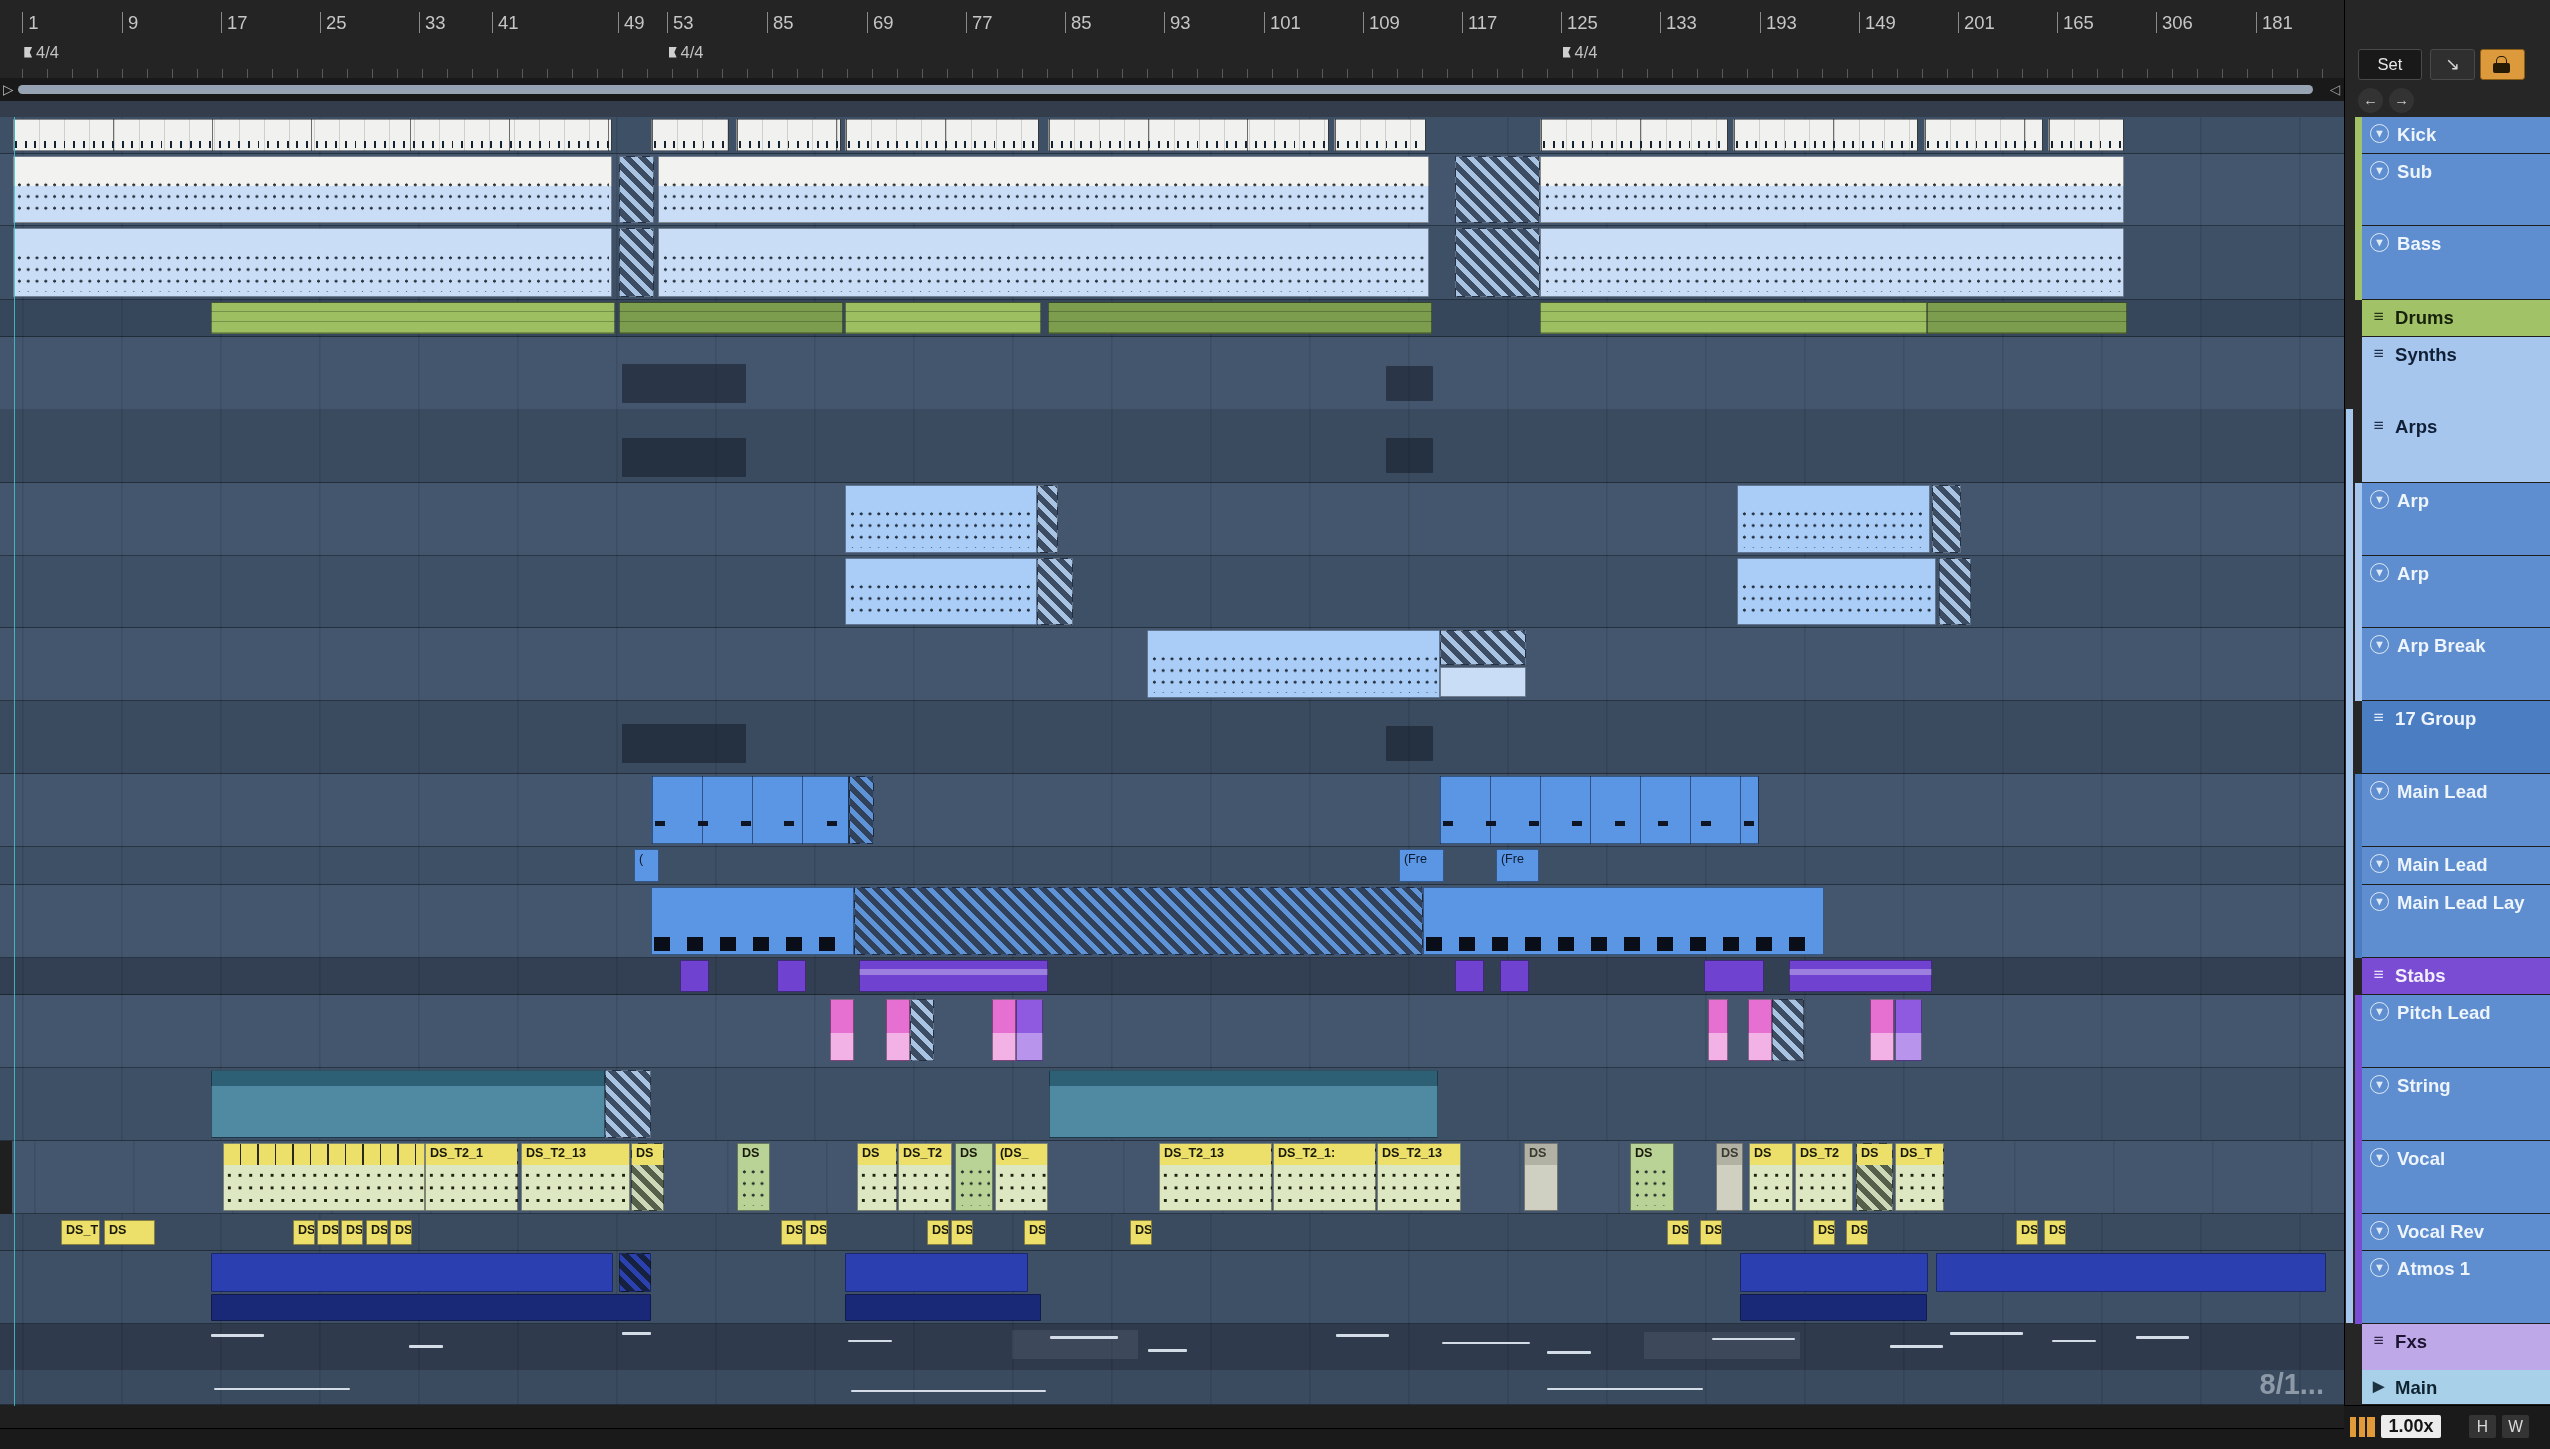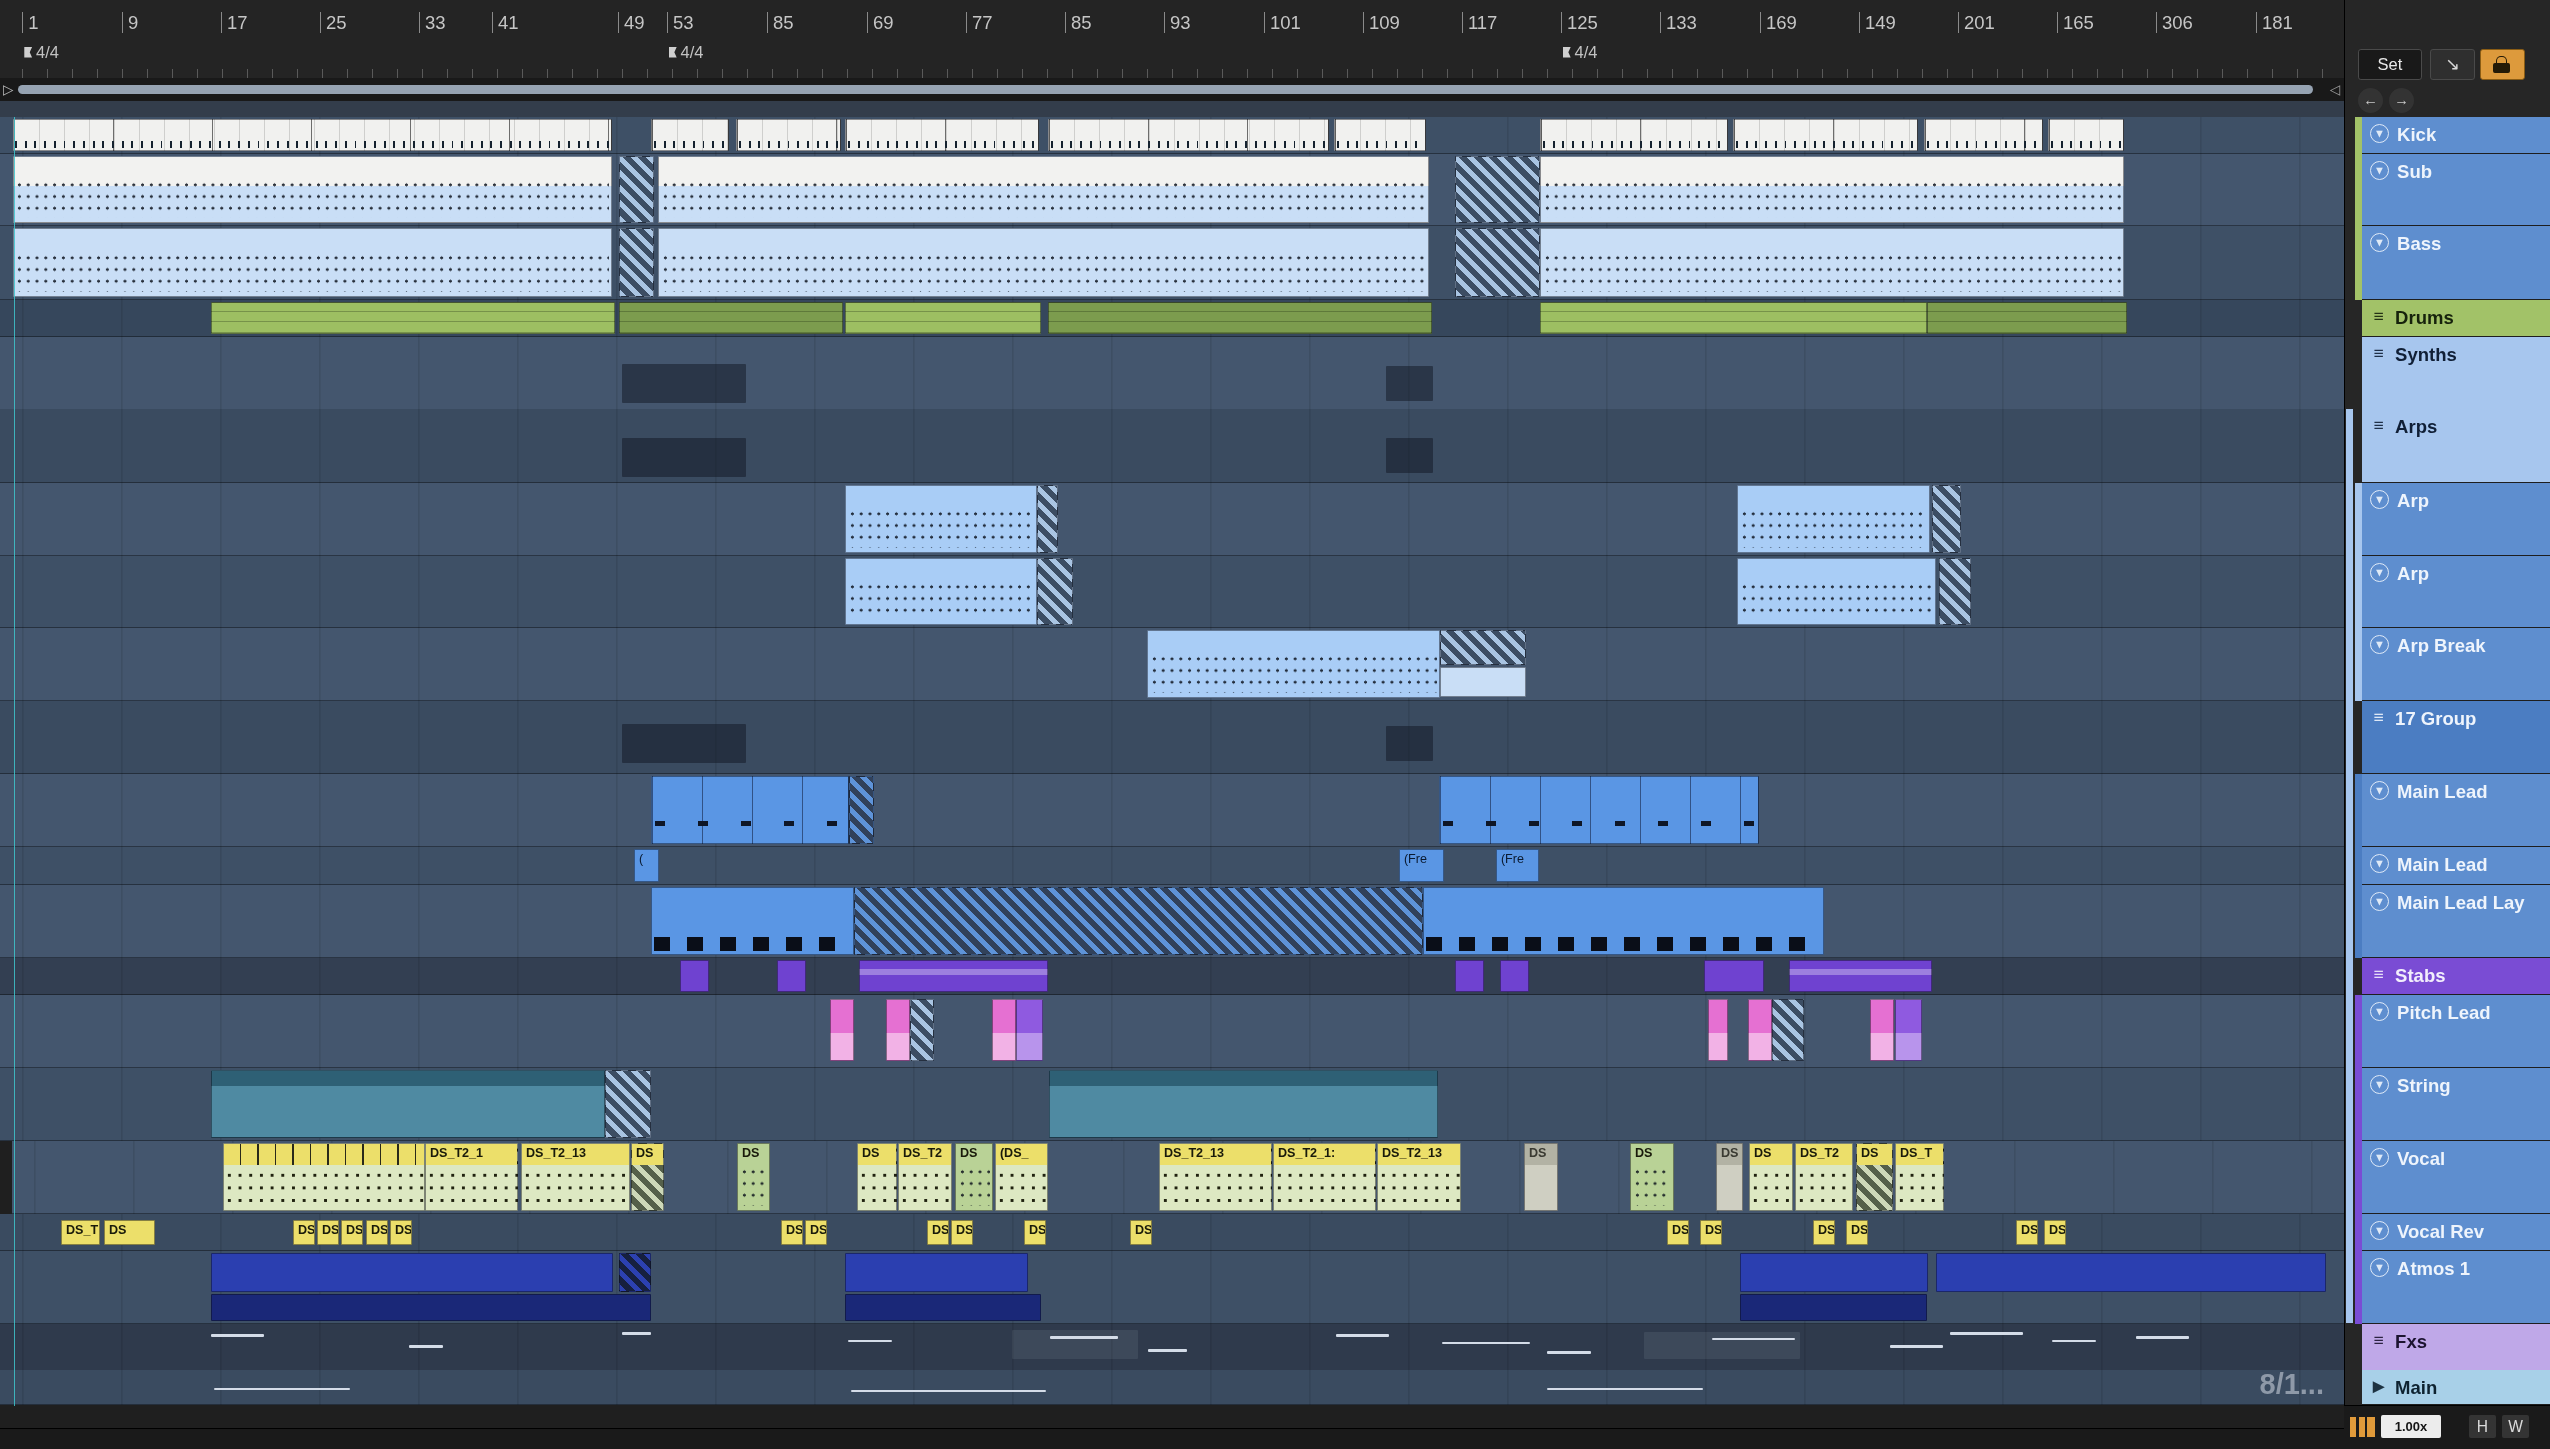--- a/index.html
+++ b/index.html
@@ -109,21 +109,21 @@
   .lock-body{position:absolute;left:11.7px;top:12.6px;width:17.5px;height:10.7px;background:#241a06;border-radius:1.9px;}
   .nav-btn{position:absolute;top:88px;width:25px;height:25px;border-radius:50%;background:#333;color:#c8c8c8;
            font-size:14.6px;text-align:center;line-height:25px;}
   #prev-btn{left:2358px;} #next-btn{left:2389px;}
 
   
   #panel-bottom{position:absolute;left:2344px;top:1405px;width:206px;height:44px;background:#1a1a1a;border-top:1px solid #000;}
   #meter-icon{position:absolute;left:2350px;top:1417px;width:25px;height:19.5px;
            background:linear-gradient(90deg,#e09a3a 0 5.8px,transparent 5.8px 8.8px,#e09a3a 8.8px 14.6px,transparent 14.6px 17.5px,#e09a3a 17.5px 23px);}
   #speed-box{position:absolute;left:2381px;top:1415px;width:60px;height:23px;background:#ececec;color:#141414;
-           font-size:13px;font-weight:700;text-align:center;line-height:23px;border-radius:1.9px;}
+           font-size:18px;font-weight:700;text-align:center;line-height:23px;border-radius:1.9px;}
   #h-box{position:absolute;left:2469px;top:1415px;width:27px;height:23px;background:#343434;color:#dadada;
            font-size:15.6px;text-align:center;line-height:23px;border-radius:1.9px;}
   #w-box{position:absolute;left:2502px;top:1415px;width:27px;height:23px;background:#343434;color:#dadada;
            font-size:15.6px;text-align:center;line-height:23px;border-radius:1.9px;}
 </style>
 </head>
 <body>
 
 <div id="app">
 
@@ -139,21 +139,21 @@
       <div class="bar-label" style="left: 767px;">85</div>
       <div class="bar-label" style="left: 867px;">69</div>
       <div class="bar-label" style="left: 966px;">77</div>
       <div class="bar-label" style="left: 1065px;">85</div>
       <div class="bar-label" style="left: 1164px;">93</div>
       <div class="bar-label" style="left: 1264px;">101</div>
       <div class="bar-label" style="left: 1363px;">109</div>
       <div class="bar-label" style="left: 1462px;">117</div>
       <div class="bar-label" style="left: 1561px;">125</div>
       <div class="bar-label" style="left: 1660px;">133</div>
-      <div class="bar-label" style="left: 1760px;">169</div>
+      <div class="bar-label" style="left: 1760px;">193</div>
       <div class="bar-label" style="left: 1859px;">149</div>
       <div class="bar-label" style="left: 1958px;">201</div>
       <div class="bar-label" style="left: 2057px;">165</div>
       <div class="bar-label" style="left: 2156px;">306</div>
       <div class="bar-label" style="left: 2256px;">181</div>
       <div class="sig-label" style="left: 22.4px;">4/4</div>
       <div class="sig-label" style="left: 667px;">4/4</div>
       <div class="sig-label" style="left: 1561px;">4/4</div>
     </div>
 

